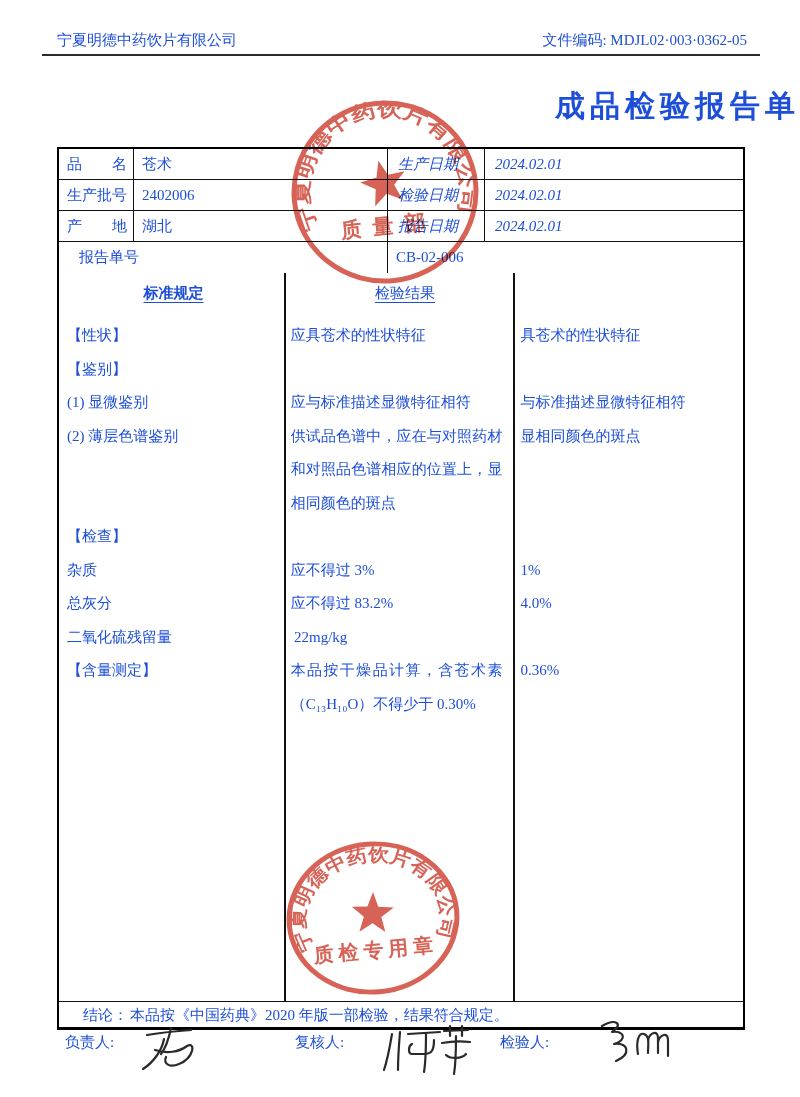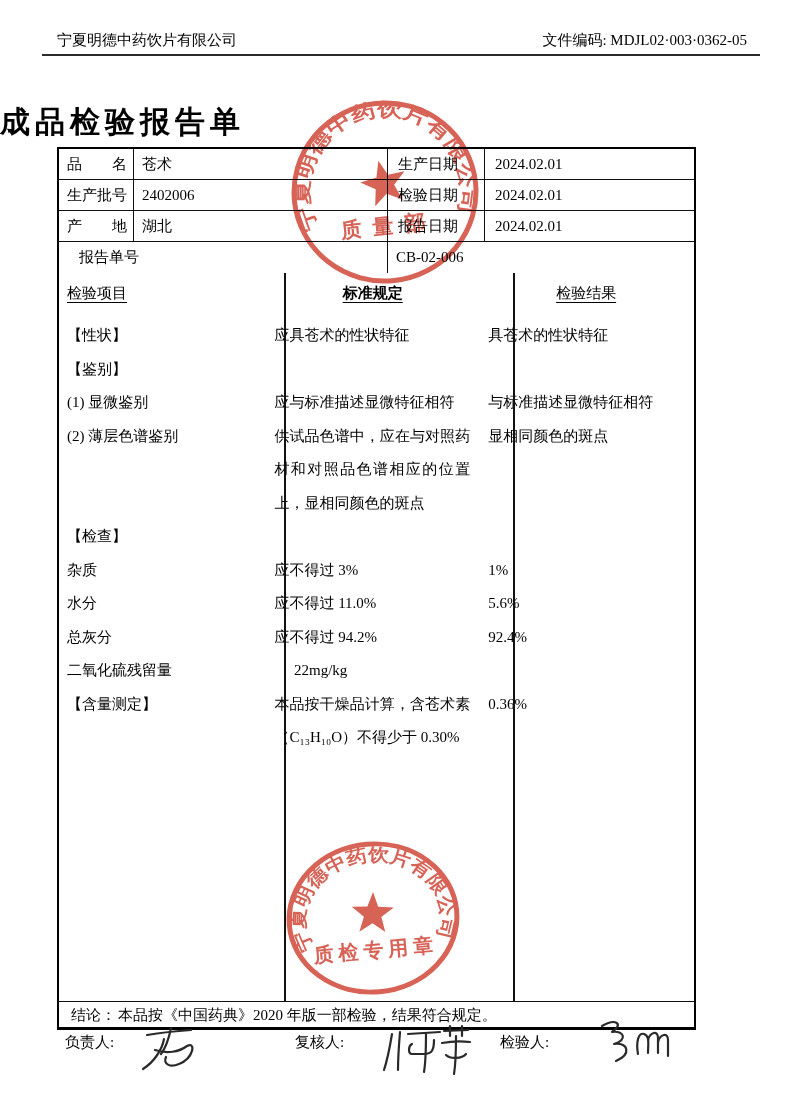--- a/index.html
+++ b/index.html
@@ -1,37 +1,37 @@
 <!DOCTYPE html>
 <html><head>
 <meta charset="utf-8">
 <style>
   html,body{margin:0;padding:0;background:#ffffff;}
   .page{
     position:relative; width:800px; height:1097px; background:#fff;
-    font-family:"Liberation Serif","DejaVu Serif",serif; color:#000000;
+    font-family:"Liberation Serif","DejaVu Serif",serif; color:#1d4ed8;
     overflow:hidden;
   }
   
   .hdr-left{position:absolute;left:57px;top:31px;font-size:15px;}
   .hdr-right{position:absolute;right:53px;top:31px;font-size:15px;margin-left:25px;}
   .hdr-rule{position:absolute;left:42px;right:40px;top:54px;height:2px;background:#2b2b2b;}
   
-  .title{position:absolute;left:0;top:102px;width:100%;margin:0;text-align:left;
+  .title{position:absolute;left:0;top:86px;width:100%;margin:0;text-align:right;
     font-size:30px;font-weight:bold;letter-spacing:5px;}
   
-  .tbl{position:absolute;left:57px;top:147px;width:639px;border:2px solid #000;
+  .tbl{position:absolute;left:57px;top:147px;width:688px;border:2px solid #000;
     border-bottom-width:3px;box-sizing:border-box;background:transparent;}
   
   .info{display:grid;grid-template-columns:75px 254px 97px 1fr;}
   .ic{height:31px;line-height:31px;font-size:15px;border-right:1.5px solid #111;
     border-bottom:1.5px solid #111;padding-left:8px;box-sizing:border-box;
     white-space:nowrap;overflow:visible;}
   .ic.lastcol{border-right:none;}
-  .ic.pl10{padding-left:10px;}
+  .ic.pl10{padding-left:10px;font-style:italic;}
   .ic.span2a{grid-column:1 / span 2;margin-left:12px;}
   .ic.span2b{grid-column:3 / span 2;}
   .info .ic.r4{border-bottom:none;}
   
   .main{position:relative;height:728px;font-size:15px;}
   .vline{position:absolute;top:0;bottom:0;width:1.5px;background:#111;}
   .v1{left:225px;} .v2{left:454px;}
   .mhead{display:flex;height:40px;align-items:center;}
   .mh{box-sizing:border-box;}
   .mh.c1{width:225px;padding-left:8px;}
@@ -39,21 +39,21 @@
   .mh.c3{width:234px;text-align:center;}
   .ul{text-decoration:underline;text-underline-offset:4px;}
   .mbody{padding-top:6px;}
   .mrow{display:flex;align-items:flex-start;}
   .mc{box-sizing:border-box;min-height:33.5px;line-height:33.5px;}
   .mc.c1{width:225px;padding-left:8px;}
   .mc.c2{width:229px;padding:0 8px;text-align:justify;}
   .mc.c3{width:234px;padding-left:10px;}
   
   .concl{border-top:1.5px solid #111;height:26px;line-height:26px;font-size:15px;
-    padding-left:12px;box-sizing:border-box;white-space:nowrap;}
+    padding-left:24px;box-sizing:border-box;white-space:nowrap;}
   .concl-lbl{margin-right:2px;}
   
   .signrow{position:absolute;left:57px;top:1033px;width:688px;height:50px;font-size:15px;}
   .signlbl{position:absolute;top:0;}
   .lbl-resp{left:8px;} .lbl-rev{left:238px;} .lbl-insp{left:443px;}
   
   .stamp{position:absolute;opacity:.82;mix-blend-mode:multiply;pointer-events:none;}
   .s1{left:285px;top:92px;transform:rotate(-6deg);}
   .s2{left:273px;top:828px;transform:rotate(-5deg);}
   .stamp text{font-family:"Liberation Serif","DejaVu Serif",serif;font-weight:bold;}
@@ -95,21 +95,20 @@
 
       <div class="ic span2a r4">报告单号</div>
       <div class="ic span2b r4 lastcol">CB-02-006</div>
     </div>
 
     <div class="main">
       <div class="vline v1"></div>
       <div class="vline v2"></div>
 
       <div class="mhead">
-        <div class="mh c1"><span class="ul">检验项目</span></div>
         <div class="mh c2"><span class="ul">标准规定</span></div>
         <div class="mh c3"><span class="ul">检验结果</span></div>
       </div>
 
       <div class="mbody">
         <div class="mrow">
           <div class="mc c1">【性状】</div>
           <div class="mc c2">应具苍术的性状特征</div>
           <div class="mc c3">具苍术的性状特征</div>
         </div>
@@ -132,28 +131,23 @@
           <div class="mc c1">【检查】</div>
           <div class="mc c2"></div>
           <div class="mc c3"></div>
         </div>
         <div class="mrow">
           <div class="mc c1">杂质</div>
           <div class="mc c2">应不得过 3%</div>
           <div class="mc c3">1%</div>
         </div>
         <div class="mrow">
-          <div class="mc c1">水分</div>
-          <div class="mc c2">应不得过 11.0%</div>
-          <div class="mc c3">5.6%</div>
-        </div>
-        <div class="mrow">
           <div class="mc c1">总灰分</div>
-          <div class="mc c2">应不得过 94.2%</div>
-          <div class="mc c3">92.4%</div>
+          <div class="mc c2">应不得过 83.2%</div>
+          <div class="mc c3">4.0%</div>
         </div>
         <div class="mrow">
           <div class="mc c1">二氧化硫残留量</div>
           <div class="mc c3">22mg/kg</div>
         </div>
         <div class="mrow">
           <div class="mc c1">【含量测定】</div>
           <div class="mc c2">本品按干燥品计算，含苍术素（C₁₃H₁₀O）不得少于 0.30%</div>
           <div class="mc c3">0.36%</div>
         </div>

